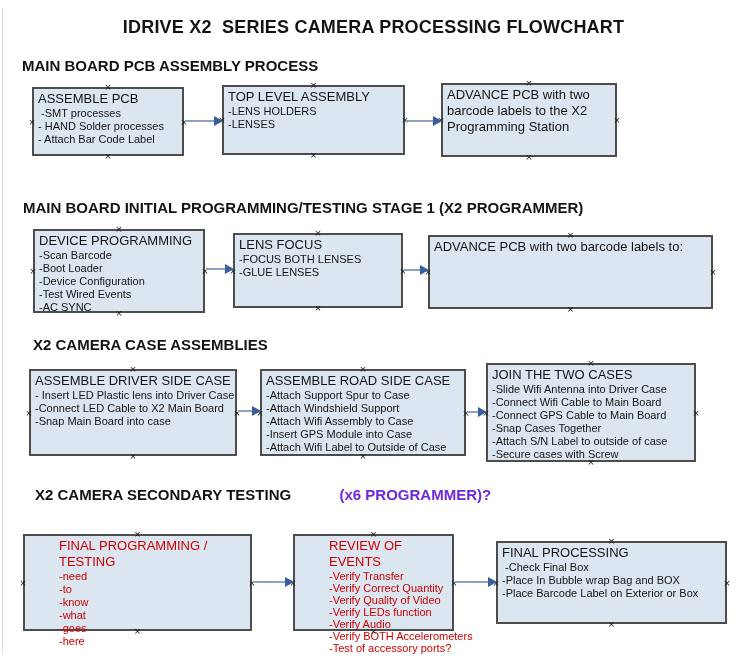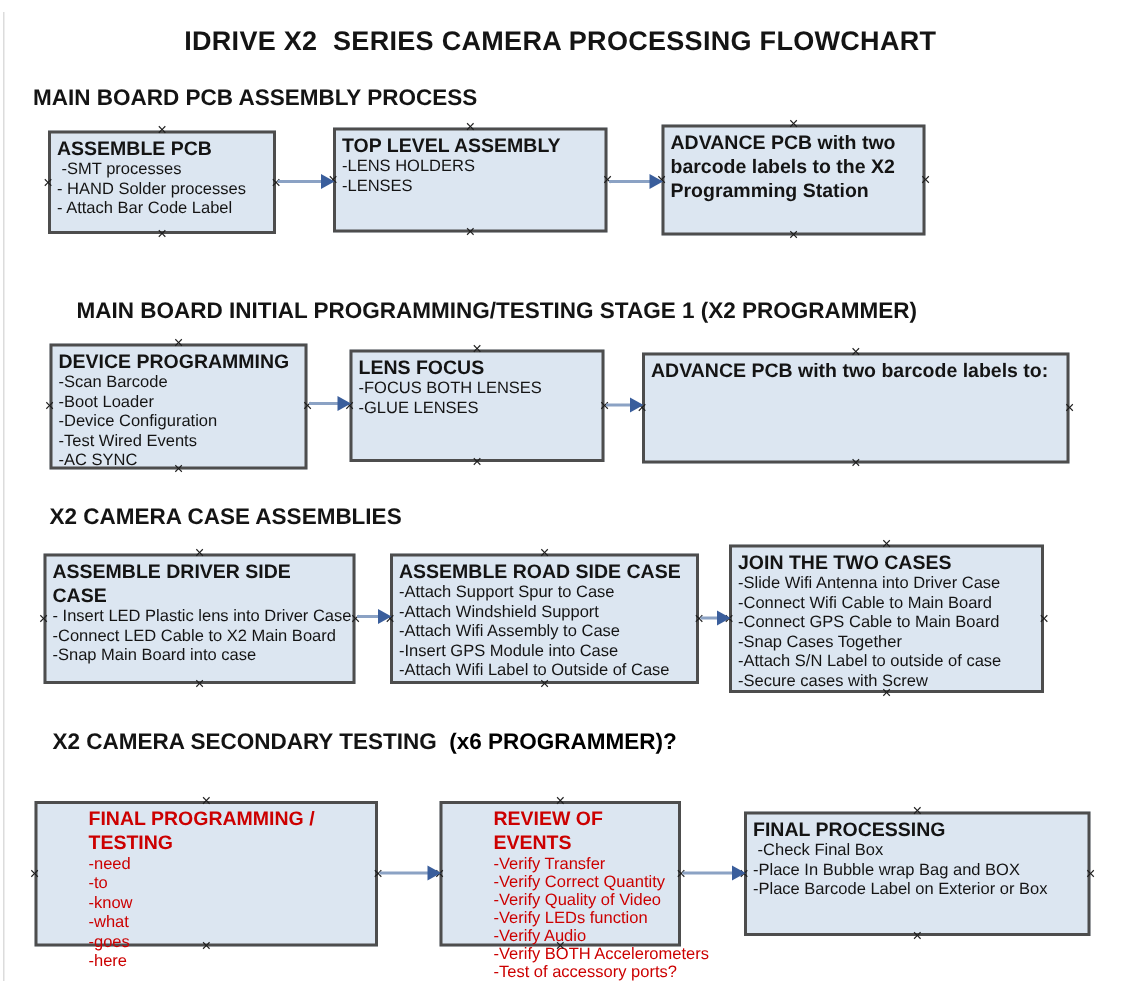--- a/index.html
+++ b/index.html
@@ -1,24 +1,24 @@
 <!DOCTYPE html>
 <html><head>
 <meta charset="utf-8">
 <style>
   html,body{margin:0;padding:0;background:#ffffff;}
   body{width:747px;height:662px;position:relative;font-family:"Liberation Sans",sans-serif;overflow:hidden;}
   .page-edge{position:absolute;left:2px;top:8px;width:1px;height:646px;background:#dcdcdc;}
   .page-title{position:absolute;top:17px;left:0;width:747px;text-align:center;
     font-size:18px;font-weight:bold;color:#141414;letter-spacing:.2px;white-space:pre;}
   .section-heading{position:absolute;font-size:15px;font-weight:bold;color:#141414;white-space:pre;}
-  .section-heading .red-part{color:#000000;}
+  .section-heading .red-part{color:#6d28d9;margin-left:40px;}
   .box{position:absolute;background:#dce6f1;border:2px solid #4d4d4d;box-sizing:border-box;
     padding:2px 3px 0 4px;}
-  .box-title{font-size:13px;font-weight:bold;line-height:16px;color:#141414;white-space:pre-wrap;}
+  .box-title{font-size:13px;font-weight:normal;line-height:16px;color:#141414;white-space:pre-wrap;}
   .box-items div{font-size:11px;line-height:13px;color:#141414;white-space:pre;}
   .box.tight .box-items div{line-height:12px;}
   .box.red .box-title,.box.red .box-items div{color:#cc0000;padding-left:30px;}
   .cp{position:absolute;font-size:11px;line-height:10px;color:#1c1c1c;
     transform:translate(-50%,-50%);pointer-events:auto;}
   .cp.t{left:50%;top:-2px;} .cp.b{left:50%;top:calc(100% + 2px);}
   .cp.l{left:-2px;top:50%;} .cp.r{left:calc(100% + 2px);top:50%;}
   .arrow{position:absolute;height:2px;background:#8ba2c4;}
   .arrow::after{content:"";position:absolute;right:-2px;top:-4px;width:0;height:0;
     border-left:9px solid #3a5e9c;border-top:5px solid transparent;border-bottom:5px solid transparent;}
@@ -62,21 +62,21 @@
     <span class="cp b">×</span>
     <span class="cp l">×</span>
     <span class="cp r">×</span>
   <div class="box-title">ADVANCE PCB with two barcode labels to the X2 Programming Station</div>
   <div class="box-items"></div>
 </div>
 
 <div class="arrow" style="left:185px;top:120px;width:36px;"></div>
 <div class="arrow" style="left:406px;top:120px;width:34px;"></div>
 
-<div class="section-heading" style="left:23px;top:199px;margin-left:28px;">MAIN BOARD INITIAL PROGRAMMING/TESTING STAGE 1 (X2 PROGRAMMER)</div>
+<div class="section-heading" style="left:23px;top:199px;">MAIN BOARD INITIAL PROGRAMMING/TESTING STAGE 1 (X2 PROGRAMMER)</div>
 
 <div class="box" style="left:33px;top:229px;width:172px;height:84px;">
   <span class="cp t">×</span>
     <span class="cp b">×</span>
     <span class="cp l">×</span>
     <span class="cp r">×</span>
   <div class="box-title">DEVICE PROGRAMMING</div>
   <div class="box-items">
       <div>-Scan Barcode</div>
       <div>-Boot Loader</div>

